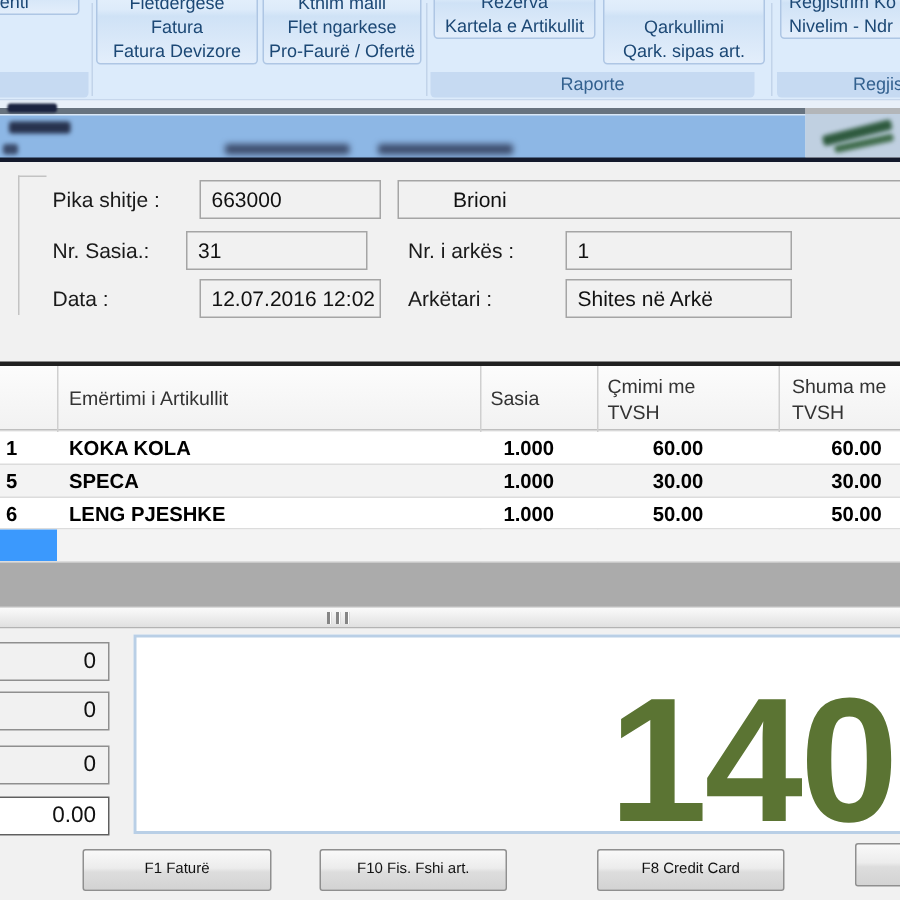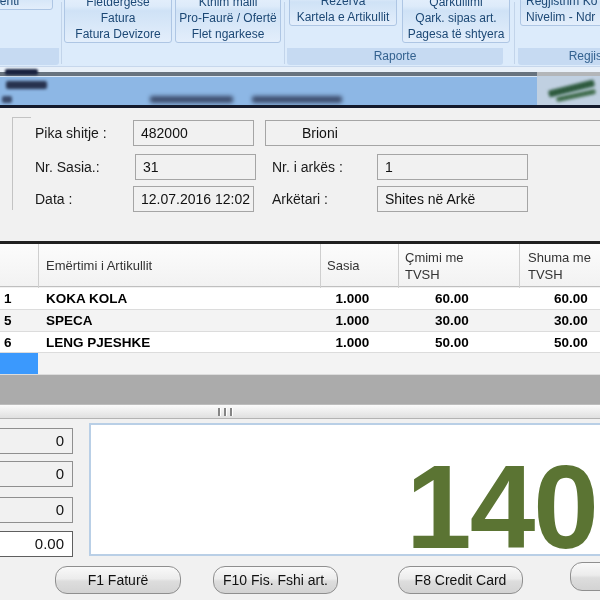--- a/index.html
+++ b/index.html
@@ -53,23 +53,23 @@
 
   
   .bpanel{position:absolute;left:0;top:419px;width:600px;height:181px;background:#f1f1f1;}
   .numbox{position:absolute;left:-20px;width:83px;height:24px;border:1px solid #8f8f8f;background:#f1f1f1;
           font-size:15px;line-height:24px;text-align:right;padding-right:8px;color:#111;}
   .numbox.white{background:#fff;border-color:#5f5f5f;}
   .totalbox{position:absolute;left:89px;top:4px;width:540px;height:133px;background:#fff;border:2px solid #b9cfe6;box-sizing:border-box;}
   .grand{position:absolute;left:315px;top:23px;font-size:118px;line-height:1;font-weight:bold;color:#5b7433;letter-spacing:-2px;white-space:nowrap;}
 
   
-  .fbtn{position:absolute;height:28px;border:1px solid #8f8f8f;border-radius:12px;box-sizing:border-box;
+  .fbtn{position:absolute;height:28px;border:1px solid #8f8f8f;border-radius:2px;box-sizing:border-box;
         background:linear-gradient(#f9f9f9,#ececec 45%,#dddddd 55%,#d3d3d3);
-        font-size:14px;color:#111;text-align:center;line-height:26px;white-space:nowrap;overflow:hidden;}
+        font-size:10px;color:#111;text-align:center;line-height:26px;white-space:nowrap;overflow:hidden;}
 </style>
 </head>
 <body>
 
 <div class="screen">
 
   <div class="ribbon">
     <div class="rsep" style="left:61px"></div>
     <div class="rsep" style="left:284px"></div>
     <div class="rsep" style="left:514px"></div>
@@ -79,32 +79,31 @@
     </div>
     <div class="rband" style="left:-30px;width:89px;"></div>
 
     <div class="rstack" style="left:64px;width:108px;height:67px;">
       <div class="rrow">Fletdërgesë</div>
       <div class="rrow">Fatura</div>
       <div class="rrow">Fatura Devizore</div>
     </div>
     <div class="rstack" style="left:175px;width:106px;height:67px;">
       <div class="rrow">Kthim malli</div>
+      <div class="rrow">Flet ngarkese</div>
       <div class="rrow">Pro-Faurë / Ofertë</div>
-      <div class="rrow">Flet ngarkese</div>
     </div>
 
     <div class="rstack" style="left:289px;width:108px;height:50px;">
       <div class="rrow">Rezerva</div>
       <div class="rrow">Kartela e Artikullit</div>
     </div>
     <div class="rstack" style="left:402px;width:108px;height:67px;">
       <div class="rrow">Qarkullimi</div>
       <div class="rrow">Qark. sipas art.</div>
-      <div class="rrow">Pagesa të shtyera</div>
     </div>
     <div class="rband" style="left:287px;width:216px;">Raporte</div>
 
     <div class="rstack" style="left:520px;width:125px;height:50px;">
       <div class="rrow left">Regjistrim Ko</div>
       <div class="rrow left">Nivelim - Ndr</div>
     </div>
     <div class="rband" style="left:518px;width:142px;">Regjistr</div>
   </div>
 
@@ -119,25 +118,25 @@
   <div class="blob" style="left:150px;top:96px;width:83px;height:7px;background:#3d4d6d;filter:blur(2px);"></div>
   <div class="blob" style="left:252px;top:96px;width:90px;height:7px;background:#3d4d6d;filter:blur(2px);"></div>
   <div class="blob" style="left:548px;top:85px;width:47px;height:7px;background:#2e5a3e;filter:blur(1.5px);transform:rotate(-14deg);"></div>
   <div class="blob" style="left:556px;top:93px;width:40px;height:5px;background:#3e6b4a;filter:blur(1.5px);transform:rotate(-12deg);"></div>
   <div class="bandline"></div>
 
   <div class="formarea">
     <div class="gbox"></div>
 
     <div class="flabel" style="left:35px;top:12px;">Pika shitje :</div>
-    <div class="fbox" style="left:133px;top:12px;width:112px;">482000</div>
+    <div class="fbox" style="left:133px;top:12px;width:112px;">663000</div>
     <div class="fbox" style="left:265px;top:12px;width:322px;padding-left:36px;">Brioni</div>
 
     <div class="flabel" style="left:35px;top:46px;">Nr. Sasia.:</div>
-    <div class="fbox" style="left:135px;top:46px;width:112px;">31</div>
+    <div class="fbox" style="left:124px;top:46px;width:112px;">31</div>
     <div class="flabel" style="left:272px;top:46px;">Nr. i arkës :</div>
     <div class="fbox" style="left:377px;top:46px;width:142px;">1</div>
 
     <div class="flabel" style="left:35px;top:78px;text-align:right;">Data :</div>
     <div class="fbox" style="left:133px;top:78px;width:112px;">12.07.2016 12:02</div>
     <div class="flabel" style="left:272px;top:78px;">Arkëtari :</div>
     <div class="fbox" style="left:377px;top:78px;width:142px;">Shites në Arkë</div>
   </div>
 
   <div class="gridtop"></div>

